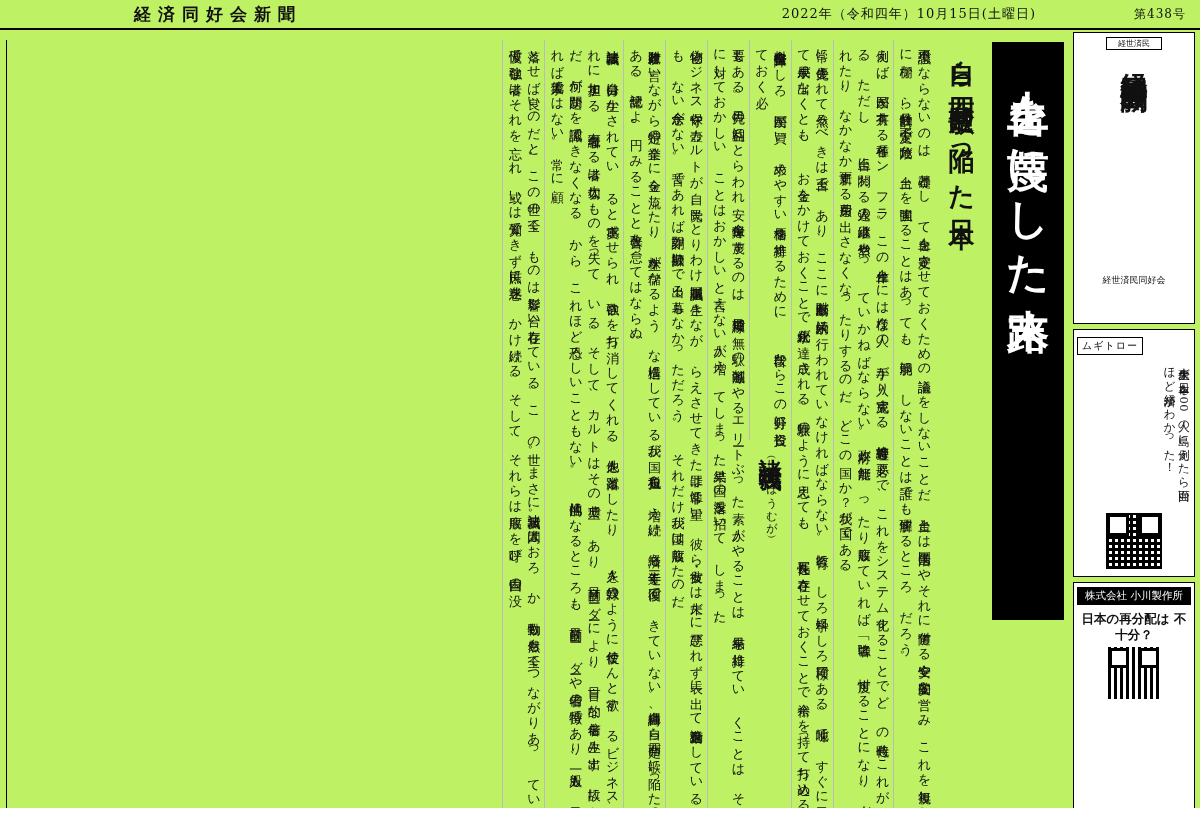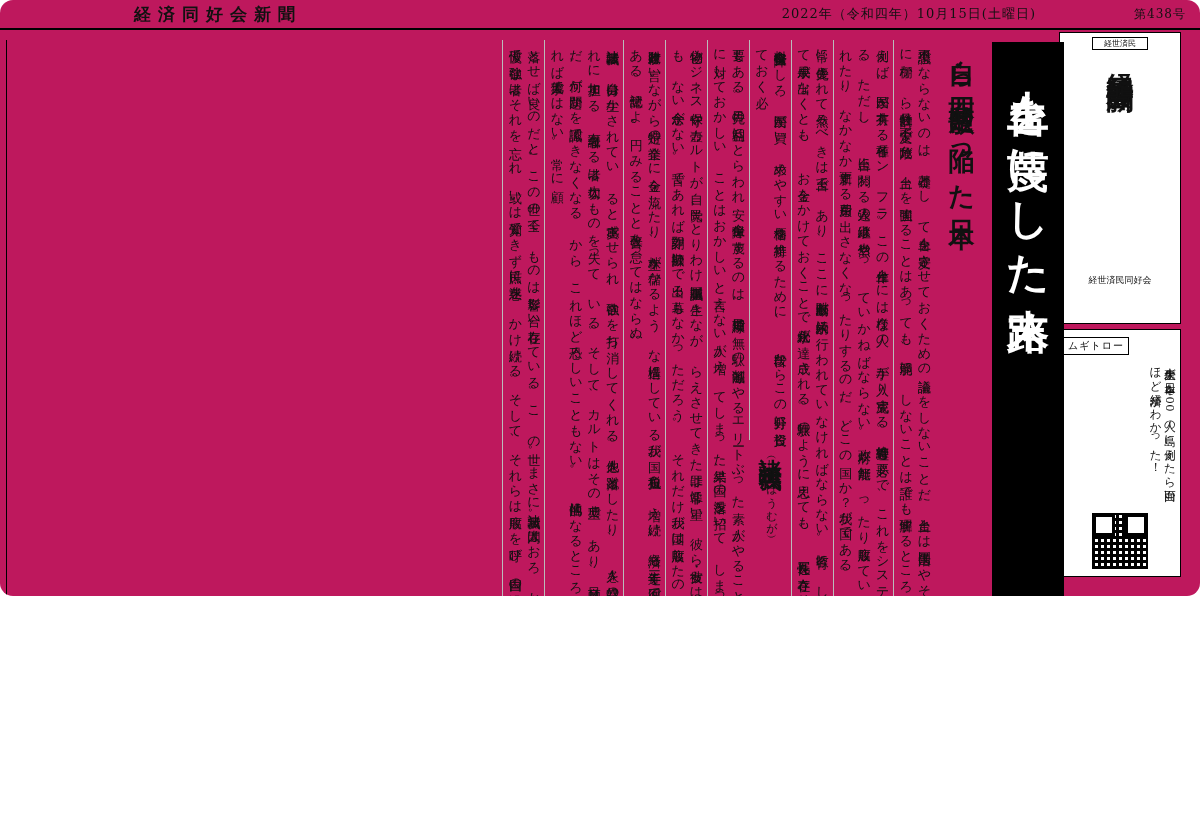--- a/index.html
+++ b/index.html
@@ -7,25 +7,24 @@
     padding: 0;
     background: #ffffff;
   }
   body {
     font-family: "DejaVu Serif", "Liberation Serif", serif;
     color: #111;
   }
   #page {
     position: relative;
     width: 1200px;
-    height: 596px;
-    background: #be185d;
+    height: 808px;
+    background: #bef264;
     overflow: hidden;
     box-sizing: border-box;
-    border-radius: 13px;
   }
 
   
   .masthead {
     position: absolute;
     top: 0; left: 0;
     width: 1200px;
     height: 30px;
     border-bottom: 2px solid #000;
     display: flex;
@@ -62,21 +61,21 @@
     top: 32px;
     left: 0;
     width: 1200px;
     height: 804px;
   }
 
   
   .rail {
     position: absolute;
     top: 0;
-    right: 19px;
+    right: 5px;
     width: 122px;
     height: 800px;
   }
   .rail-box {
     border: 1px solid #000;
     box-sizing: border-box;
     margin-bottom: 5px;
     background: #fff;
   }
 
@@ -297,20 +296,27 @@
       </div>
 
       <div class="rail-box ad-box-1">
         <span class="ad-tag">ムギトロー</span>
         <div class="ad-vert-wrap">
           <div class="ad-vert">東大生が日本を100人の島に例えたら面白いほど経済がわかった！</div>
         </div>
         <div class="qr"></div>
       </div>
 
+      <div class="rail-box ad-box-2">
+        <div class="ad-company">株式会社
+小川製作所</div>
+        <div class="ad-head">日本の再分配は
+不十分？</div>
+        <div class="qr-small"></div>
+      </div>
 
     </div>
 
     <div class="headline-block">
       <div class="htxt">土台を蔑にした末路</div>
     </div>
 
     <div class="cols">
 
       <div class="subhead">自ら四面楚歌に陥った日本</div>

